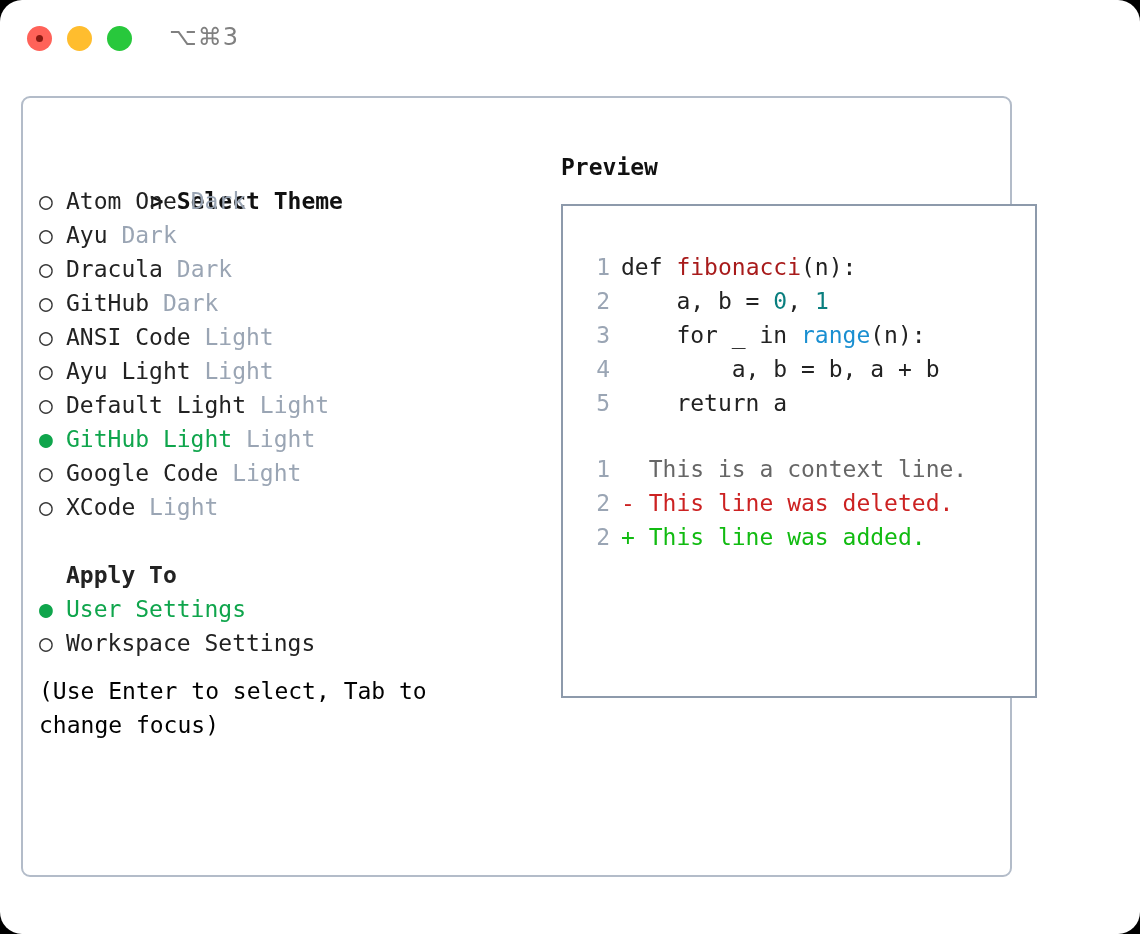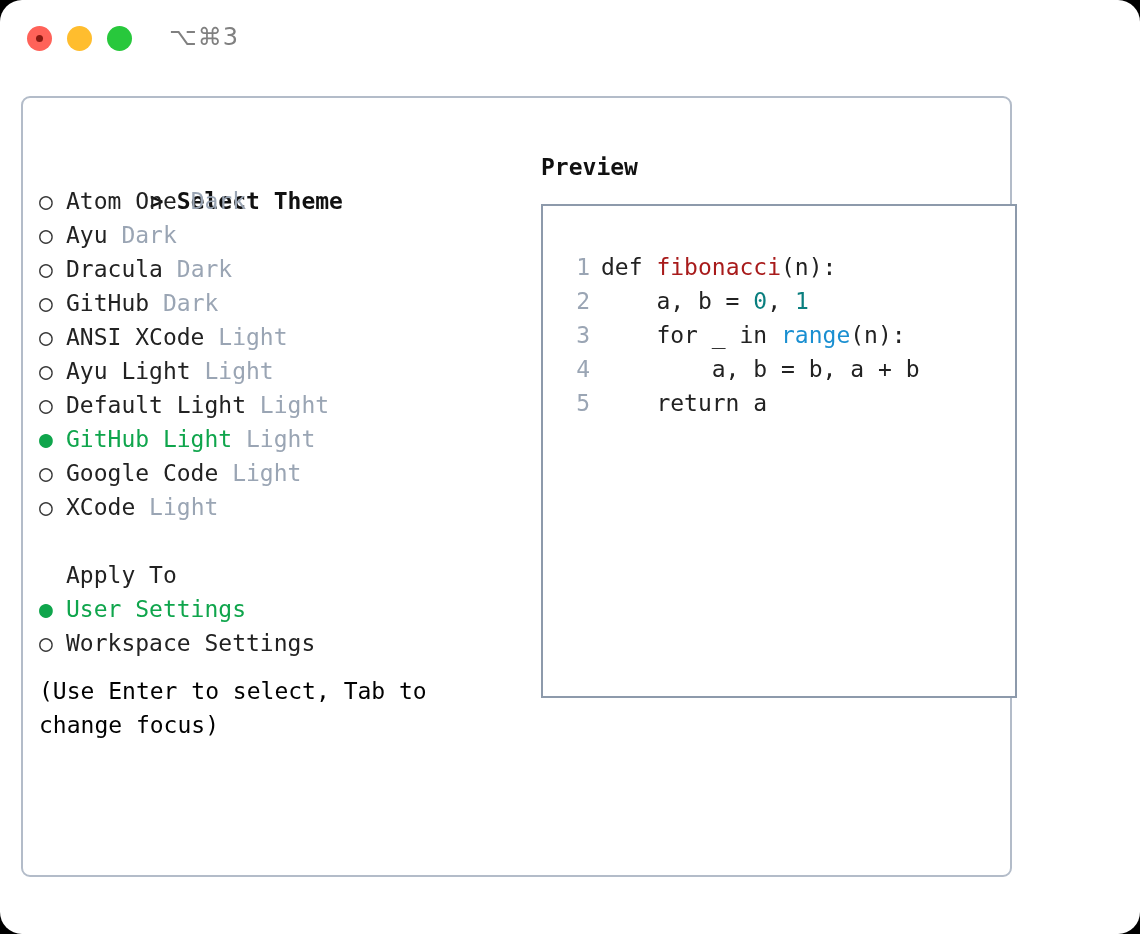--- a/index.html
+++ b/index.html
@@ -107,34 +107,35 @@
   .tag {
     color: #9aa5b4;
   }
   .section-header {
     height: 34px;
     line-height: 34px;
     font-size: 23px;
     color: #222222;
     padding-left: 27px;
     white-space: pre;
+    font-weight: bold;
   }
   .spacer { height: 34px; }
   #hint {
     margin-top: 14px;
     font-size: 23px;
     line-height: 34px;
     color: #000000;
     width: 400px;
   }
 
   
   #right-col {
     position: absolute;
-    left: 478px;
+    left: 498px;
     top: 52px;
     width: 490px;
     padding-left: 40px;
   }
   #preview-title {
     font-size: 23px;
     font-weight: bold;
     color: #111111;
     height: 34px;
     line-height: 34px;
@@ -194,21 +195,21 @@
 
       <div class="row header">
         <span class="marker caret">&gt;</span><span>Select Theme</span>
       </div>
 
       <div id="theme-items">
           <div class="row"><span class="marker dot-empty">○</span><span class="label">Atom One</span><span class="tag"> Dark</span></div>
           <div class="row"><span class="marker dot-empty">○</span><span class="label">Ayu</span><span class="tag"> Dark</span></div>
           <div class="row"><span class="marker dot-empty">○</span><span class="label">Dracula</span><span class="tag"> Dark</span></div>
           <div class="row"><span class="marker dot-empty">○</span><span class="label">GitHub</span><span class="tag"> Dark</span></div>
-          <div class="row"><span class="marker dot-empty">○</span><span class="label">ANSI XCode</span><span class="tag"> Light</span></div>
+          <div class="row"><span class="marker dot-empty">○</span><span class="label">ANSI Code</span><span class="tag"> Light</span></div>
           <div class="row"><span class="marker dot-empty">○</span><span class="label">Ayu Light</span><span class="tag"> Light</span></div>
           <div class="row"><span class="marker dot-empty">○</span><span class="label">Default Light</span><span class="tag"> Light</span></div>
           <div class="row selected"><span class="marker dot-full">●</span><span class="label">GitHub Light</span><span class="tag"> Light</span></div>
           <div class="row"><span class="marker dot-empty">○</span><span class="label">Google Code</span><span class="tag"> Light</span></div>
           <div class="row"><span class="marker dot-empty">○</span><span class="label">XCode</span><span class="tag"> Light</span></div>
         </div>
 
       <div class="spacer"></div>
 
       <div class="section-header">Apply To</div>
@@ -227,18 +228,23 @@
       <div id="preview-box">
         <div id="code-area">
           <div id="code-lines">
               <div class="code-line"><span class="lnum">1</span><span>def </span><span class="kw-func">fibonacci</span><span>(n):</span></div>
               <div class="code-line"><span class="lnum">2</span><span>    a, b = </span><span class="kw-num">0</span><span>, </span><span class="kw-num">1</span></div>
               <div class="code-line"><span class="lnum">3</span><span>    for _ in </span><span class="kw-call">range</span><span>(n):</span></div>
               <div class="code-line"><span class="lnum">4</span><span>        a, b = b, a + b</span></div>
               <div class="code-line"><span class="lnum">5</span><span>    return a</span></div>
             </div>
           <div class="diff-gap"></div>
+          <div id="diff-lines">
+              <div class="code-line"><span class="lnum">1</span><span class="diff-ctx">  This is a context line.</span></div>
+              <div class="code-line"><span class="lnum">2</span><span class="diff-del">- This line was deleted.</span></div>
+              <div class="code-line"><span class="lnum">2</span><span class="diff-add">+ This line was added.</span></div>
+            </div>
         </div>
       </div>
     </div>
 
   </div>
 </div>
 
 </body></html>

